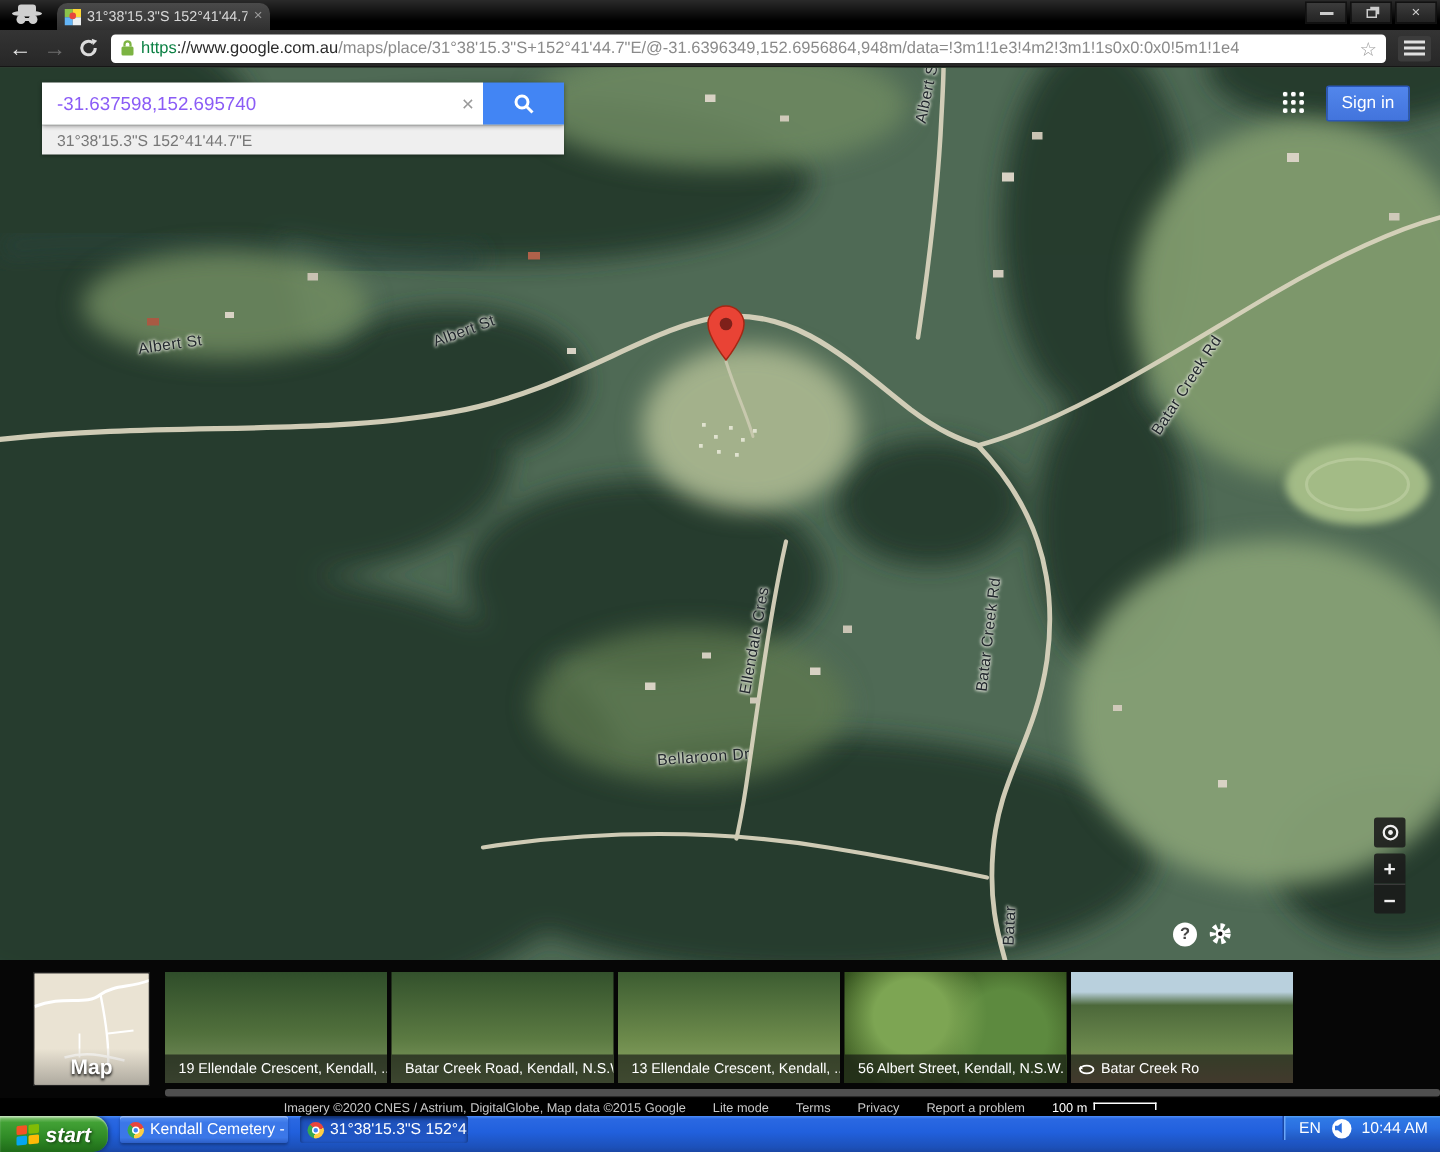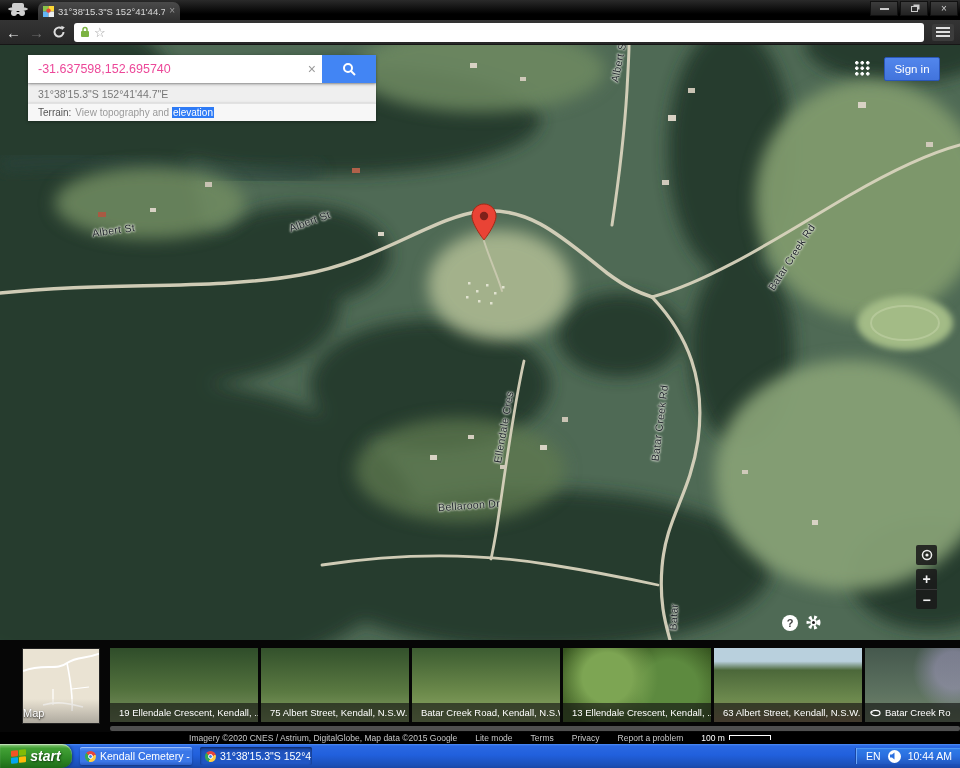--- a/index.html
+++ b/index.html
@@ -37,21 +37,21 @@
 
   
   .map{left:0;top:45px;width:960px;height:595px;overflow:hidden;background:#4f6a55;}
   .slabel{position:absolute;font-size:10.5px;color:#23292e;letter-spacing:.3px;white-space:nowrap;
           text-shadow:0 0 2px #e8e9e0,0 0 2px #e8e9e0,0 0 3px #e8e9e0;}
 
   
   .search-panel{left:28px;top:10px;width:348px;}
   .search-row{display:flex;height:28px;box-shadow:0 1px 3px rgba(0,0,0,.4);}
   .search-input{flex:1;height:28px;border:0;outline:0;background:#fff;padding:0 26px 0 10px;
-                font-size:12.5px;color:#ec4899;}
+                font-size:12.5px;color:#8b5cf6;}
   .search-clear{position:absolute;right:60px;top:6px;color:#9a9a9a;font-size:14px;}
   .search-btn{width:54px;height:28px;background:#4285f4;display:flex;align-items:center;justify-content:center;}
   .sugg-row{height:20px;background:#efefef;border-top:1px solid #ddd;display:flex;align-items:center;
             padding:0 10px;font-size:10.5px;color:#777;box-shadow:0 1px 2px rgba(0,0,0,.3);}
   .terrain-row{height:18px;background:#f7f7f7;border-top:1px solid #e2e2e2;display:flex;align-items:center;
                padding:0 10px;font-size:10px;color:#9a9a9a;gap:4px;box-shadow:0 1px 3px rgba(0,0,0,.35);}
   .terrain-label{color:#555;}
   .hl{background:#2e7bf6;color:#fff;padding:0 1px;}
 
   
@@ -64,21 +64,21 @@
            align-items:center;justify-content:center;font-size:14px;font-weight:bold;}
   .explore-bar{height:23px;background:rgba(24,24,24,.88);display:flex;align-items:center;padding:0 8px;gap:10px;}
   .explore-label{color:#eee;font-size:12px;flex:1;text-align:center;}
   .chev{width:6px;height:6px;border-right:2px solid #ddd;border-bottom:2px solid #ddd;transform:rotate(45deg);}
   .help-btn{width:16px;height:16px;border-radius:50%;background:#fff;color:#444;font-size:11px;font-weight:bold;
             display:flex;align-items:center;justify-content:center;}
 
   
   .footer{left:0;top:640px;width:960px;height:92px;background:#060606;}
   .map-thumb{left:22px;top:8px;width:78px;height:76px;background:#eae3d3;overflow:hidden;border:1px solid #222;}
-  .map-thumb-label{position:absolute;left:0;bottom:4px;color:#fff;font-size:11px;text-shadow:0 1px 2px #000;}
+  .map-thumb-label{position:absolute;left:24px;bottom:4px;color:#fff;font-size:14px;text-shadow:0 1px 2px #000;font-weight:bold;}
   .photos{left:110px;top:8px;width:850px;height:74px;display:flex;gap:3px;overflow:hidden;}
   .photo{position:relative;width:148px;height:74px;flex:0 0 148px;overflow:hidden;background:#3a5230;}
   .photo .cap{position:absolute;left:0;right:0;bottom:0;height:19px;background:rgba(15,15,15,.62);
               display:flex;align-items:center;gap:4px;padding:0 5px;color:#fff;font-size:9.5px;white-space:nowrap;overflow:hidden;}
   .photo:nth-of-type(1){background:conic-gradient(from 170deg at 50% 120%,#94907f 0 20deg,rgba(0,0,0,0) 20deg 340deg,#94907f 340deg),linear-gradient(#2f4d2a,#51703c 55%,#7d9362);}
   .photo:nth-of-type(2){background:conic-gradient(from 176deg at 40% 120%,#8f8b7c 0 14deg,rgba(0,0,0,0) 14deg 346deg,#8f8b7c 346deg),linear-gradient(#33512c,#5b7a42 60%,#87a065);}
   .photo:nth-of-type(3){background:linear-gradient(#3c5c31,#6c8a4b 60%,#8fa868);}
   .photo:nth-of-type(4){background:radial-gradient(circle at 30% 40%,#7da553 0 22%,rgba(0,0,0,0) 45%),radial-gradient(circle at 72% 55%,#5d8a3f 0 25%,rgba(0,0,0,0) 50%),linear-gradient(#35531f,#4a6b2c);}
   .photo:nth-of-type(5){background:conic-gradient(from 174deg at 45% 125%,#a0835f 0 22deg,rgba(0,0,0,0) 22deg 338deg,#a0835f 338deg),linear-gradient(#b9d0dd 0 18%,#4c683a 30%,#6d8a4e 70%,#96805f);}
   .photo:nth-of-type(6){background:radial-gradient(circle at 60% 30%,rgba(173,160,205,.5) 0 18%,rgba(0,0,0,0) 40%),linear-gradient(#45584d,#5d7260 60%,#73856a);}
@@ -86,21 +86,21 @@
 
   
   .attribution{left:0;top:732px;width:960px;height:12px;background:#000;display:flex;align-items:center;
                justify-content:center;gap:18px;font-size:8.5px;color:#c9c9c9;}
   .scalebox{display:flex;align-items:flex-start;gap:4px;color:#fff;}
   .scalebar{width:42px;height:5px;border:1px solid #fff;border-bottom:0;margin-top:2px;}
 
   
   .taskbar{left:0;top:744px;width:960px;height:24px;
            background:linear-gradient(#4d8df8 0%,#2a68e2 8%,#2160dd 45%,#1c50b8 88%,#1a47a5 100%);
-           display:flex;align-items:center;}
+           display:flex;align-items:flex-start;}
   .start-btn{width:72px;height:24px;border-radius:0 10px 10px 0;
              background:linear-gradient(#8fca7f 0%,#42a135 18%,#2f8a26 60%,#1f6b18 100%);
              display:flex;align-items:center;justify-content:center;gap:4px;
              box-shadow:inset 0 1px 1px rgba(255,255,255,.5),1px 0 3px rgba(0,0,0,.4);}
   .start-label{color:#fff;font-size:14px;font-style:italic;font-weight:bold;text-shadow:1px 1px 2px rgba(0,0,0,.5);}
   .winflag{display:grid;grid-template-columns:7px 7px;grid-template-rows:6px 6px;gap:1px;transform:skewY(-6deg);}
   .winflag div{border-radius:1px;}
   .task-btn{height:18px;width:112px;margin-left:8px;border-radius:2px;display:flex;align-items:center;gap:4px;
             padding:0 5px;color:#fff;font-size:10.5px;white-space:nowrap;overflow:hidden;
             background:linear-gradient(#5a94f5,#3b77e8 25%,#3b77e8 80%,#2c5fc7);
@@ -156,20 +156,21 @@
     <span class="navglyph disabled">→</span>
     <svg width="14" height="14" viewBox="0 0 14 14">
       <path d="M11.5,7 a4.5,4.5 0 1 1 -1.6,-3.4" fill="none" stroke="#dcdcdc" stroke-width="2"></path>
       <path d="M9.2,0.8 L12.8,2.2 L9.9,5.2 Z" fill="#dcdcdc"></path>
     </svg>
     <div class="urlbar">
       <svg width="10" height="12" viewBox="0 0 10 12">
         <rect x="1" y="5" width="8" height="6" rx="1" fill="#7cb342"></rect>
         <path d="M3,5 V3.5 a2,2 0 0 1 4,0 V5" fill="none" stroke="#7cb342" stroke-width="1.5"></path>
       </svg>
+      <span class="url-text"><span class="url-scheme">https</span><span class="url-host">://www.google.com.au</span><span class="url-path">/maps/place/31°38'15.3"S+152°41'44.7"E/@-31.6396349,152.6956864,948m/data=!3m1!1e3!4m2!3m1!1s0x0:0x0!5m1!1e4</span></span>
       <span class="star">☆</span>
     </div>
     <div class="menu-btn">
         <div></div>
         <div></div>
         <div></div>
       </div>
   </div>
 
   <div class="abs map">
@@ -280,24 +281,20 @@
         <input class="search-input" value="-31.637598,152.695740" style="">
         <span class="search-clear">×</span>
         <div class="search-btn">
           <svg width="14" height="14" viewBox="0 0 14 14">
             <circle cx="6" cy="6" r="4" fill="none" stroke="#fff" stroke-width="2"></circle>
             <line x1="9" y1="9" x2="13" y2="13" stroke="#fff" stroke-width="2"></line>
           </svg>
         </div>
       </div>
       <div class="sugg-row">31°38'15.3"S 152°41'44.7"E</div>
-      <div class="terrain-row">
-        <span class="terrain-label">Terrain:</span>
-        <span><span>View topography and </span><span class="hl">elevation</span></span>
-      </div>
     </div>
 
     
     <div class="abs apps-grid" style="left:855px;top:16px"></div>
     <div class="abs signin-btn" style="left:884px;top:12px">Sign in</div>
 
     
     <div class="abs ctl-btn" style="left:916px;top:500px;border-radius:2px">
       <svg width="12" height="12" viewBox="0 0 12 12">
         <circle cx="6" cy="6" r="4.5" fill="none" stroke="#f0f0f0" stroke-width="1.5"></circle>
@@ -344,48 +341,39 @@
             </svg>
           <span>19 Ellendale Crescent, Kendall, ...</span>
         </div>
       </div>
       <div class="photo">
         <div class="cap">
           <svg width="11" height="8" viewBox="0 0 11 8">
               <ellipse cx="5.5" cy="4" rx="4.5" ry="2.6" fill="none" stroke="#fff" stroke-width="1.2"></ellipse>
               <path d="M1.5,1.5 L0,3.5 L3,3.8 Z" fill="#fff"></path>
             </svg>
-          <span>75 Albert Street, Kendall, N.S.W.</span>
-        </div>
-      </div>
-      <div class="photo">
-        <div class="cap">
-          <svg width="11" height="8" viewBox="0 0 11 8">
-              <ellipse cx="5.5" cy="4" rx="4.5" ry="2.6" fill="none" stroke="#fff" stroke-width="1.2"></ellipse>
-              <path d="M1.5,1.5 L0,3.5 L3,3.8 Z" fill="#fff"></path>
-            </svg>
           <span>Batar Creek Road, Kendall, N.S.W.</span>
         </div>
       </div>
       <div class="photo">
         <div class="cap">
           <svg width="11" height="8" viewBox="0 0 11 8">
               <ellipse cx="5.5" cy="4" rx="4.5" ry="2.6" fill="none" stroke="#fff" stroke-width="1.2"></ellipse>
               <path d="M1.5,1.5 L0,3.5 L3,3.8 Z" fill="#fff"></path>
             </svg>
           <span>13 Ellendale Crescent, Kendall, ...</span>
         </div>
       </div>
       <div class="photo">
         <div class="cap">
           <svg width="11" height="8" viewBox="0 0 11 8">
               <ellipse cx="5.5" cy="4" rx="4.5" ry="2.6" fill="none" stroke="#fff" stroke-width="1.2"></ellipse>
               <path d="M1.5,1.5 L0,3.5 L3,3.8 Z" fill="#fff"></path>
             </svg>
-          <span>63 Albert Street, Kendall, N.S.W.</span>
+          <span>56 Albert Street, Kendall, N.S.W.</span>
         </div>
       </div>
       <div class="photo">
         <div class="cap">
           <svg width="11" height="8" viewBox="0 0 11 8">
               <ellipse cx="5.5" cy="4" rx="4.5" ry="2.6" fill="none" stroke="#fff" stroke-width="1.2"></ellipse>
               <path d="M1.5,1.5 L0,3.5 L3,3.8 Z" fill="#fff"></path>
             </svg>
           <span>Batar Creek Ro</span>
         </div>

